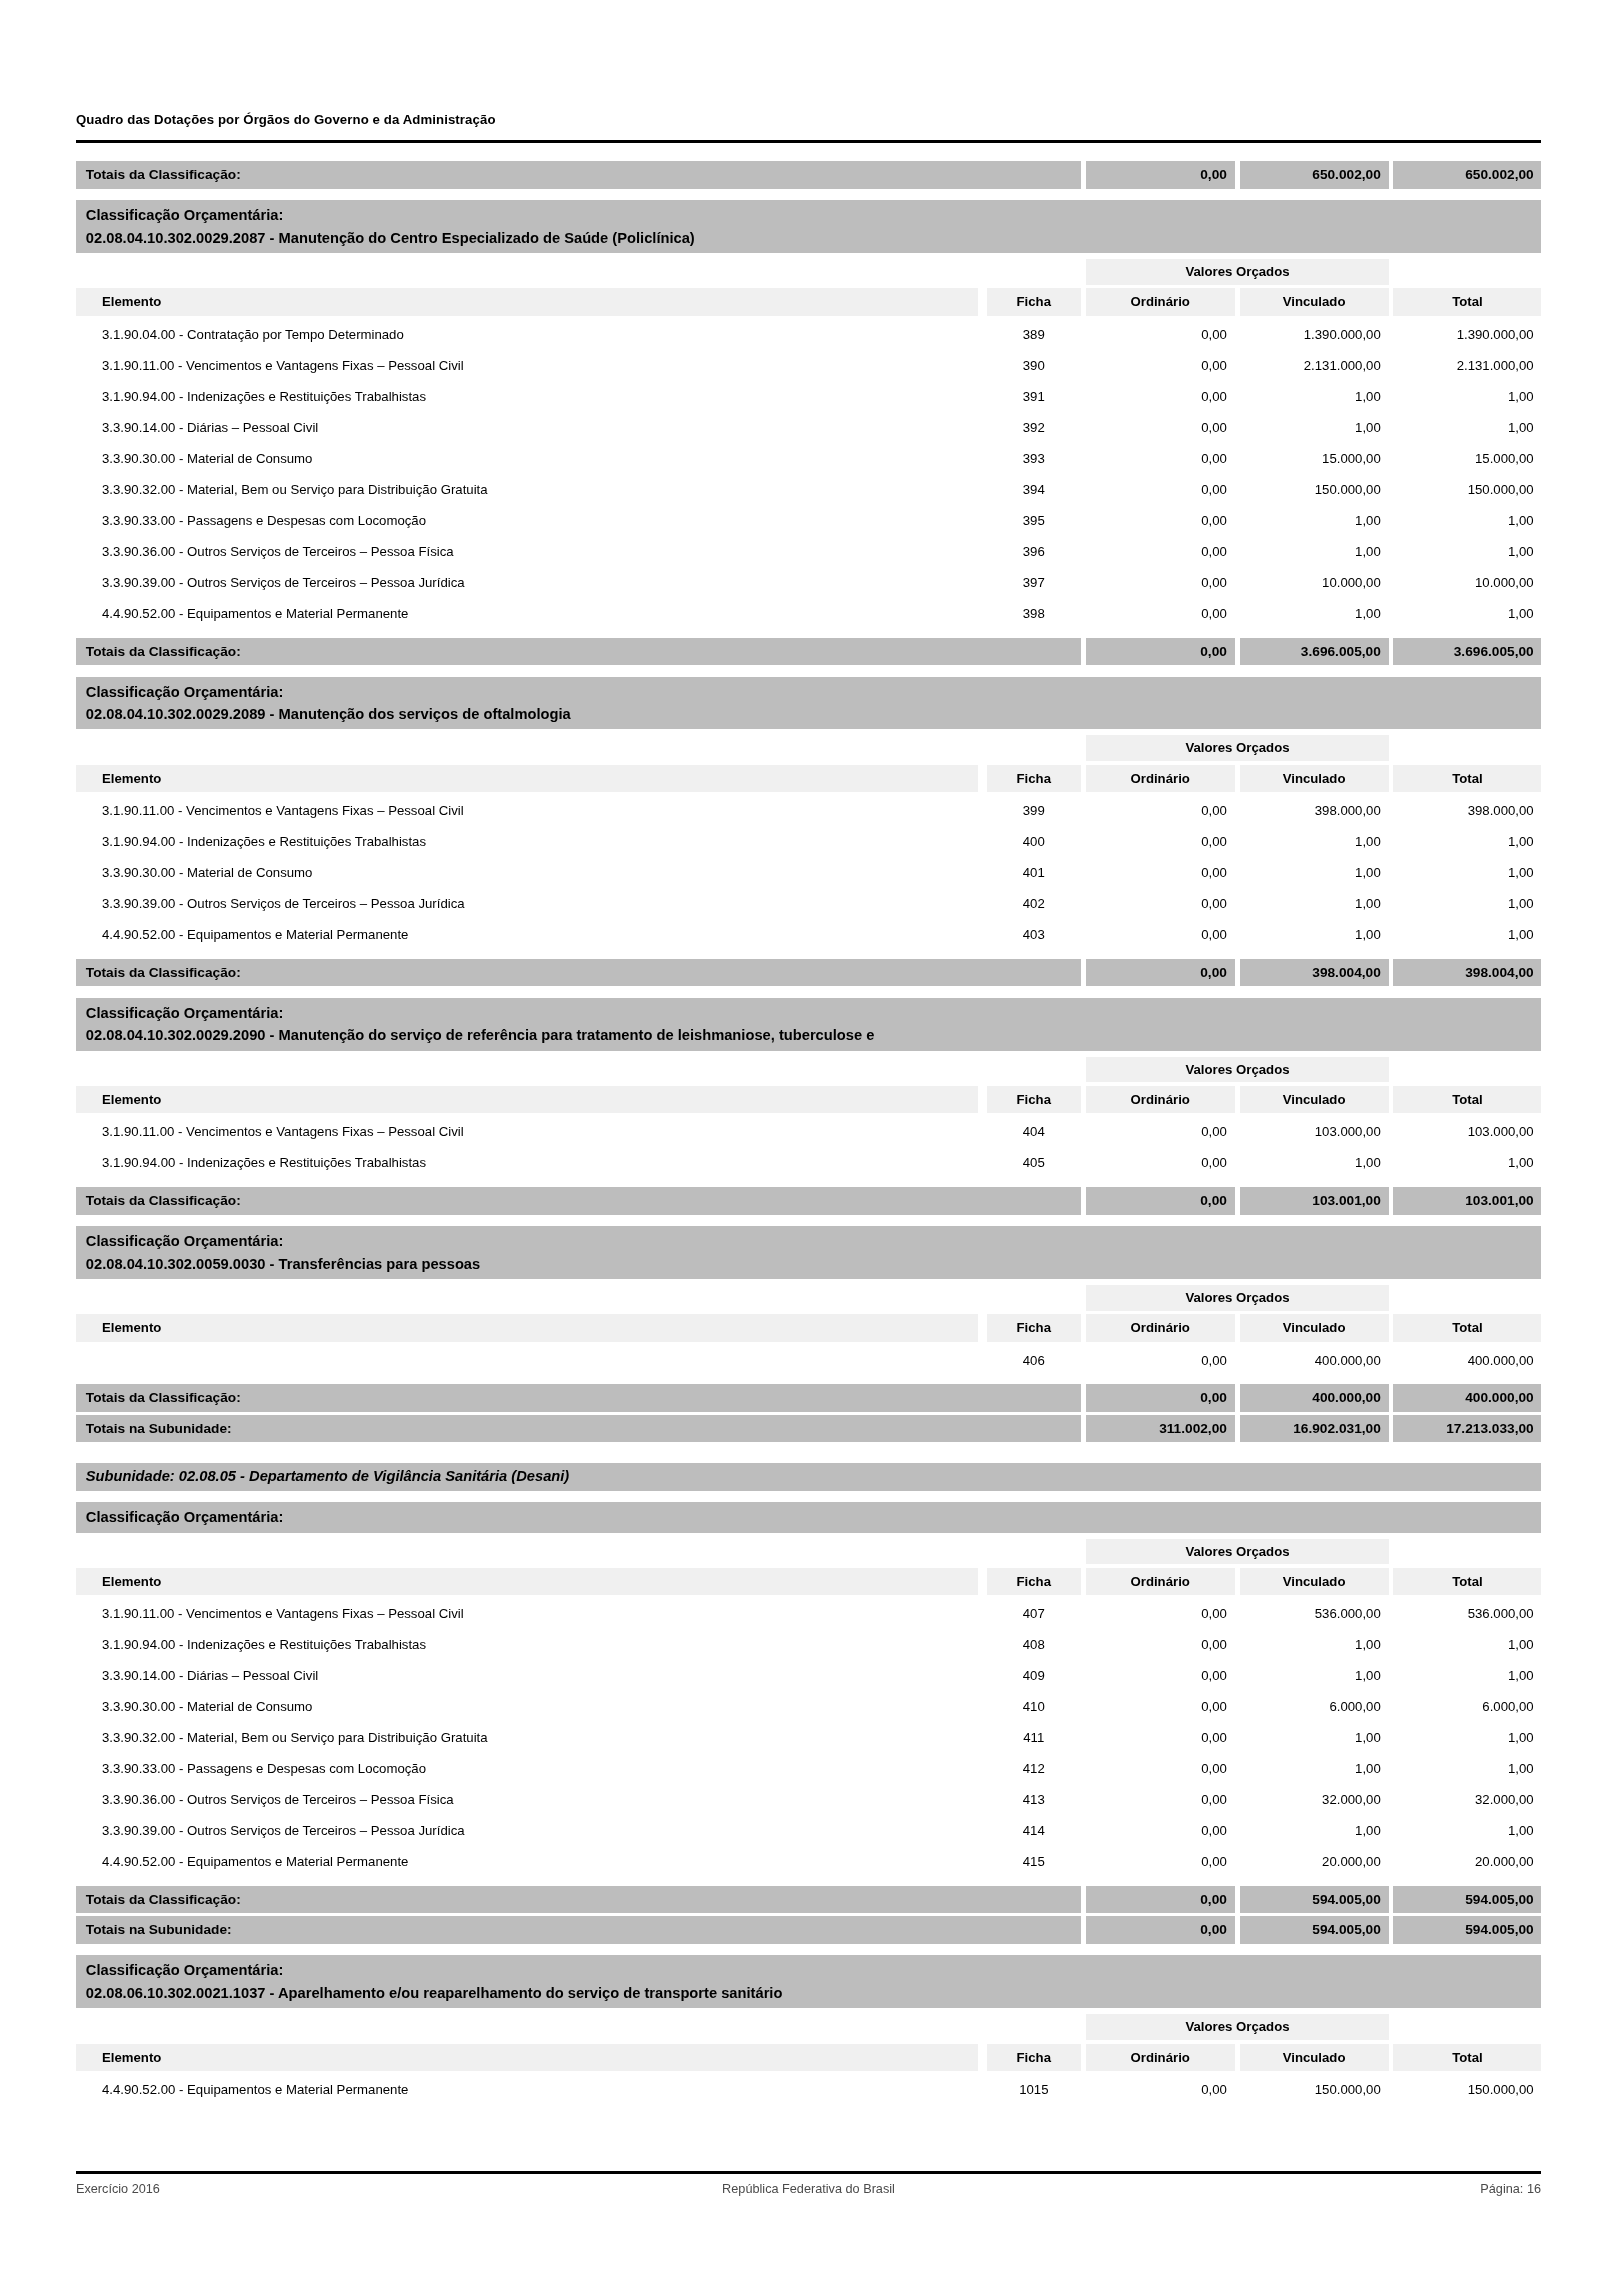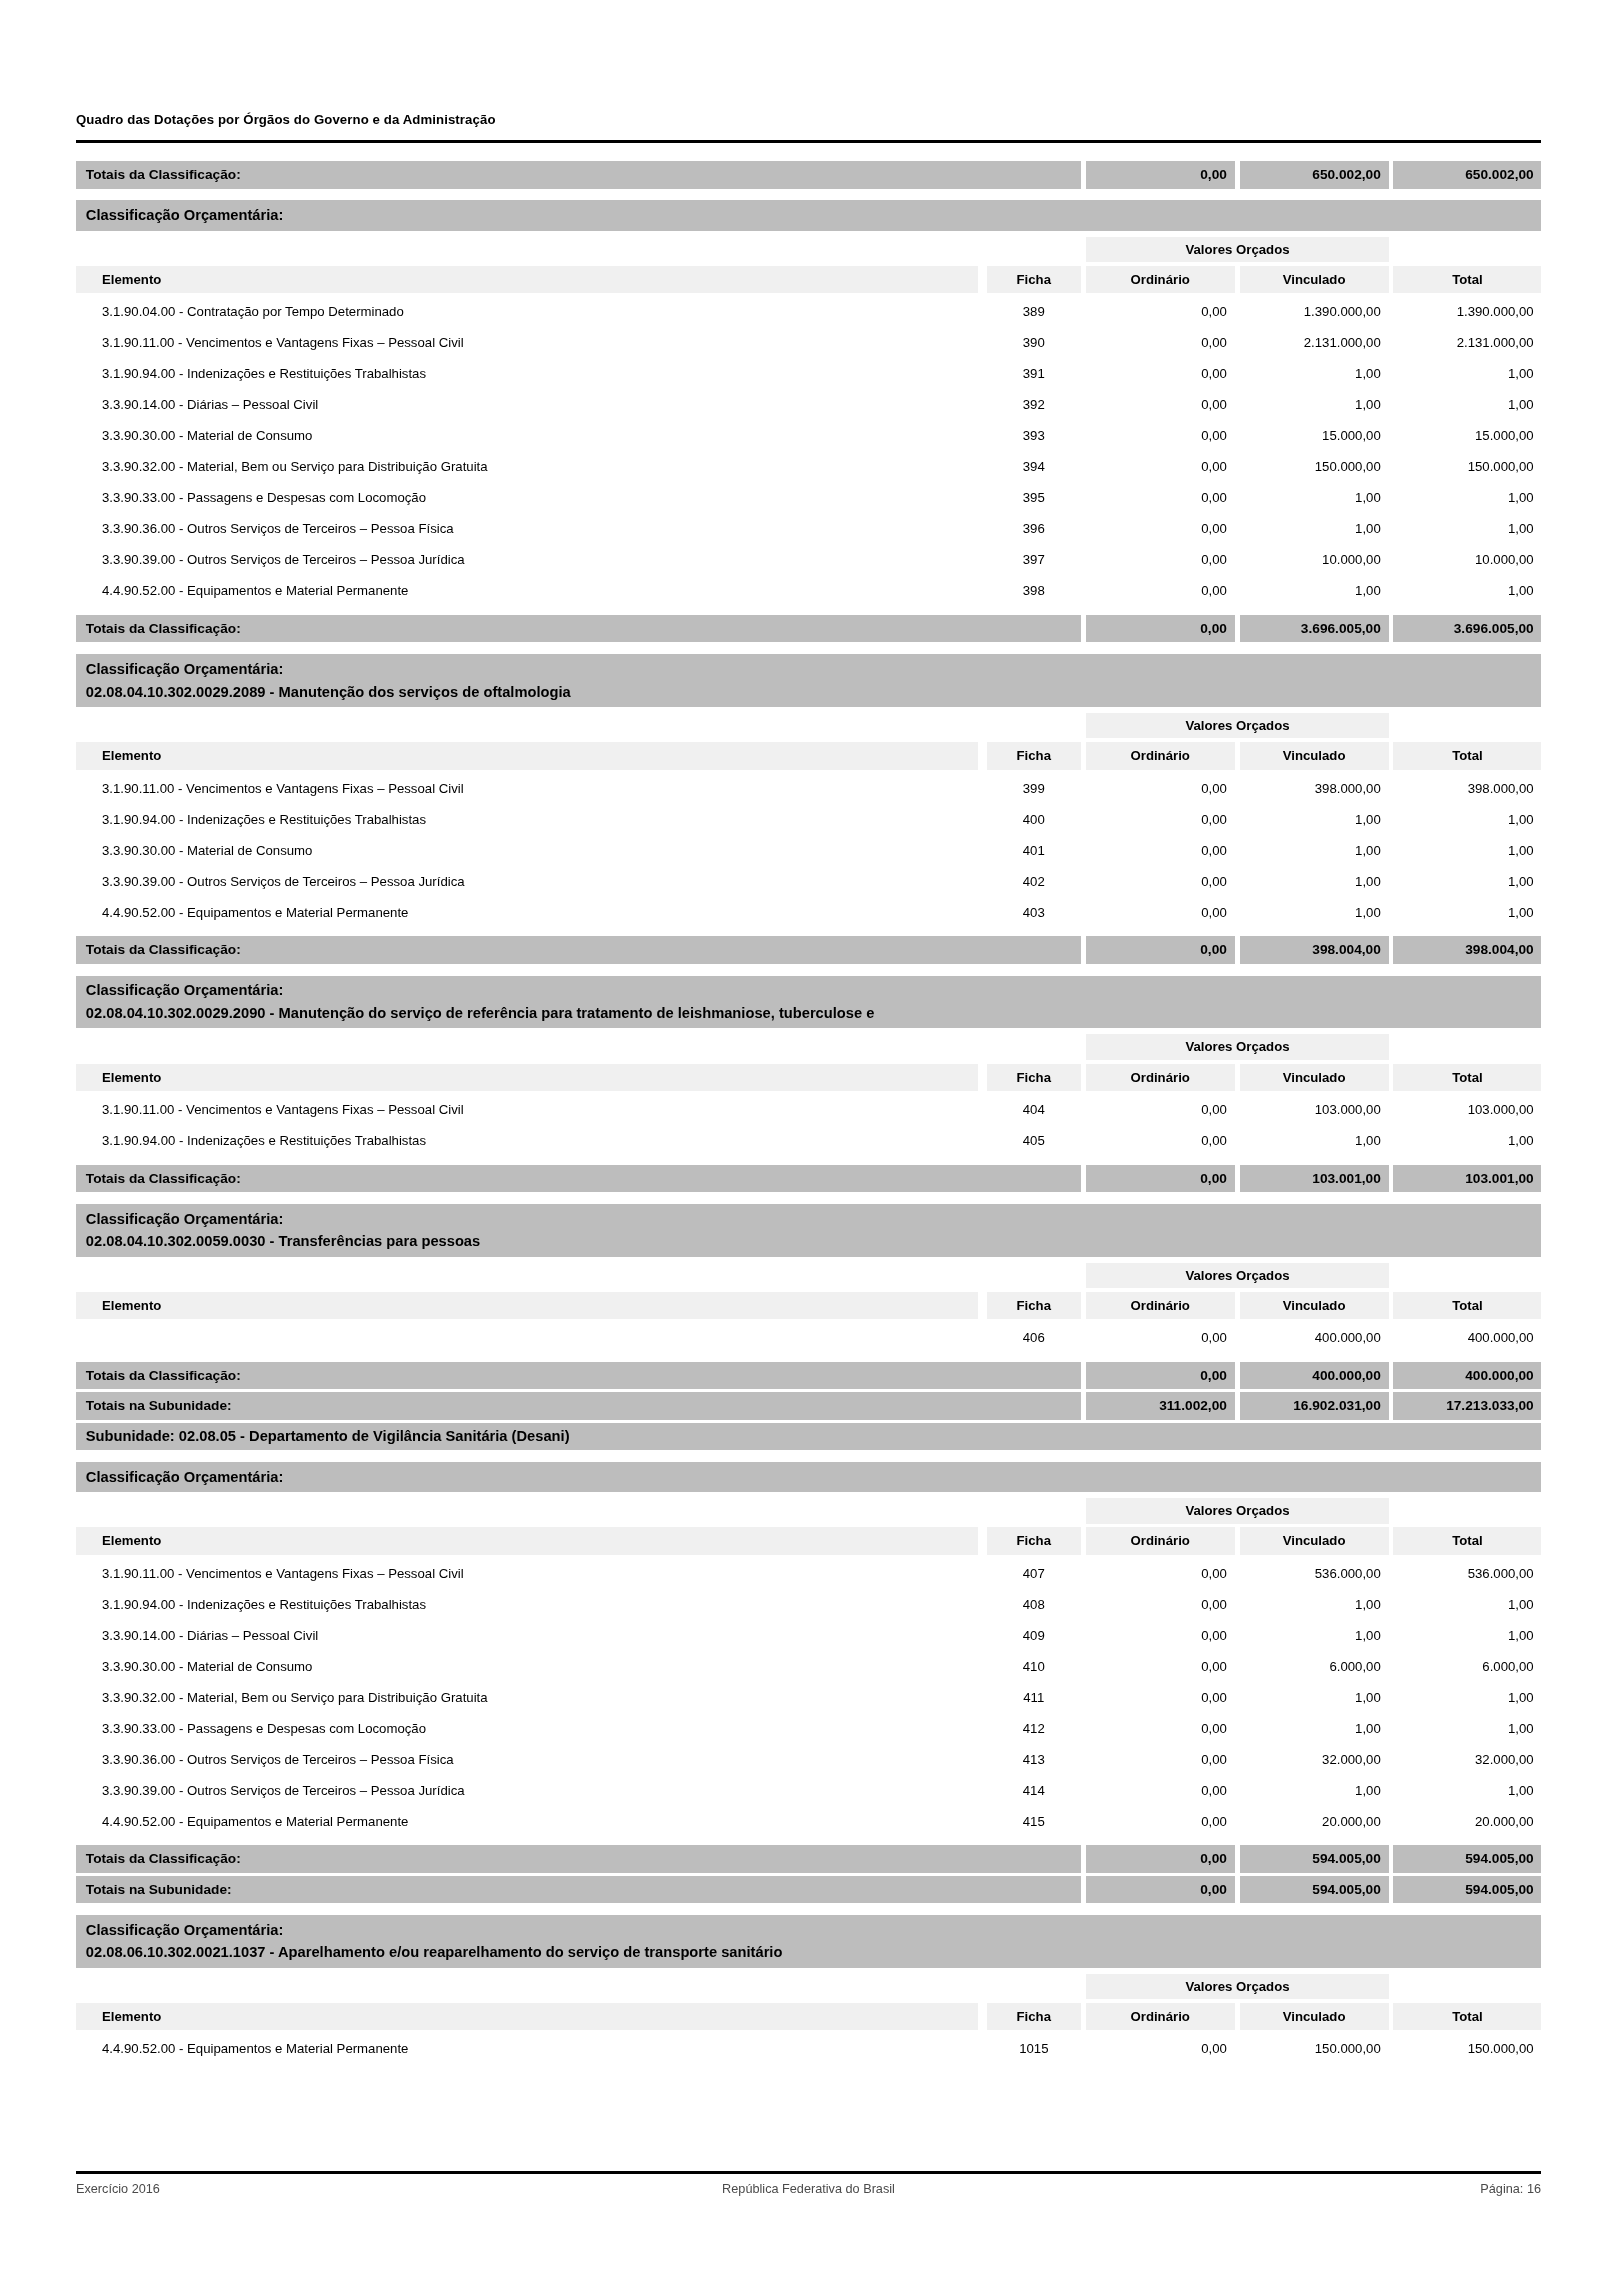--- a/index.html
+++ b/index.html
@@ -32,21 +32,21 @@
                 text-align:center;padding-right:0;}
   .rows{margin-top:2.9px;}
   .data-row{height:31px;line-height:31px;font-size:13.2px;}
 
   
   .seg-totals + .seg-classification,
   .seg-band  + .seg-classification{margin-top:11.8px;}
   .seg-classification + .seg-table{margin-top:5.9px;}
   .seg-table + .seg-totals{margin-top:8.8px;}
   .seg-totals + .seg-totals{margin-top:2.9px;}
-  .seg-totals + .seg-band{margin-top:3px;}
+  .seg-totals + .seg-band{margin-top:21px;font-style:italic;}
 
   .footer-rule{position:absolute;left:76px;top:2171px;width:1465px;height:2.9px;background:#000;}
   .footer-text{position:absolute;left:76px;top:2182px;width:1465px;display:flex;
                justify-content:space-between;font-size:12.7px;color:#4a4a4a;}
   .footer-text .fc{position:absolute;left:0;right:0;text-align:center;}
 </style>
 </head>
 <body>
 
 <div class="page">
@@ -55,20 +55,21 @@
     <div class="top-rule"></div>
     <div id="content-sections">
         <div class="grid seg-totals">
     <div class="totals-label">Totais da Classificação:</div>
     <div class="cell-or">0,00</div>
     <div class="cell-vi">650.002,00</div>
     <div class="cell-to">650.002,00</div>
   </div>
         <div class="seg-classification">
     <div>Classificação Orçamentária:</div>
+    <div>02.08.04.10.302.0029.2087 - Manutenção do Centro Especializado de Saúde (Policlínica)</div>
   </div>
         <div class="seg-table">
     <div class="valores-band">Valores Orçados</div>
     <div class="grid header-row">
       <div class="cell-el">Elemento</div>
       <div class="cell-fi">Ficha</div>
       <div class="cell-or">Ordinário</div>
       <div class="cell-vi">Vinculado</div>
       <div class="cell-to">Total</div>
     </div>

